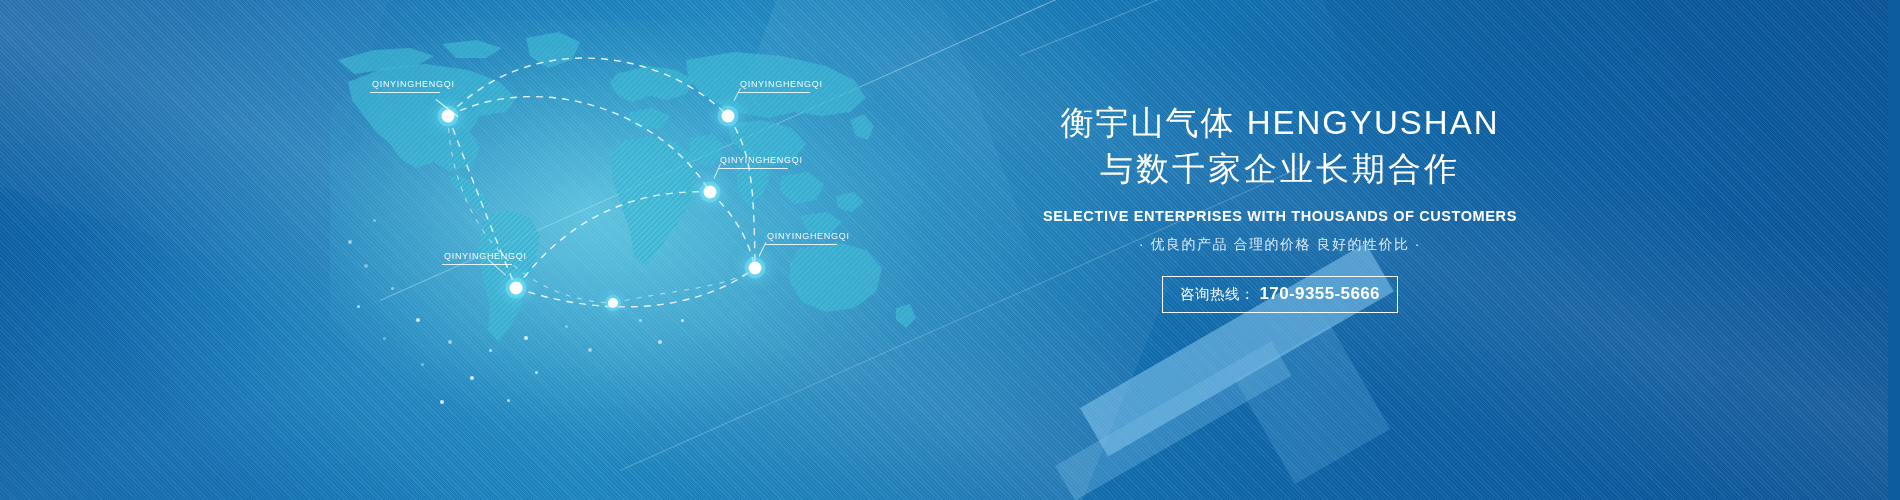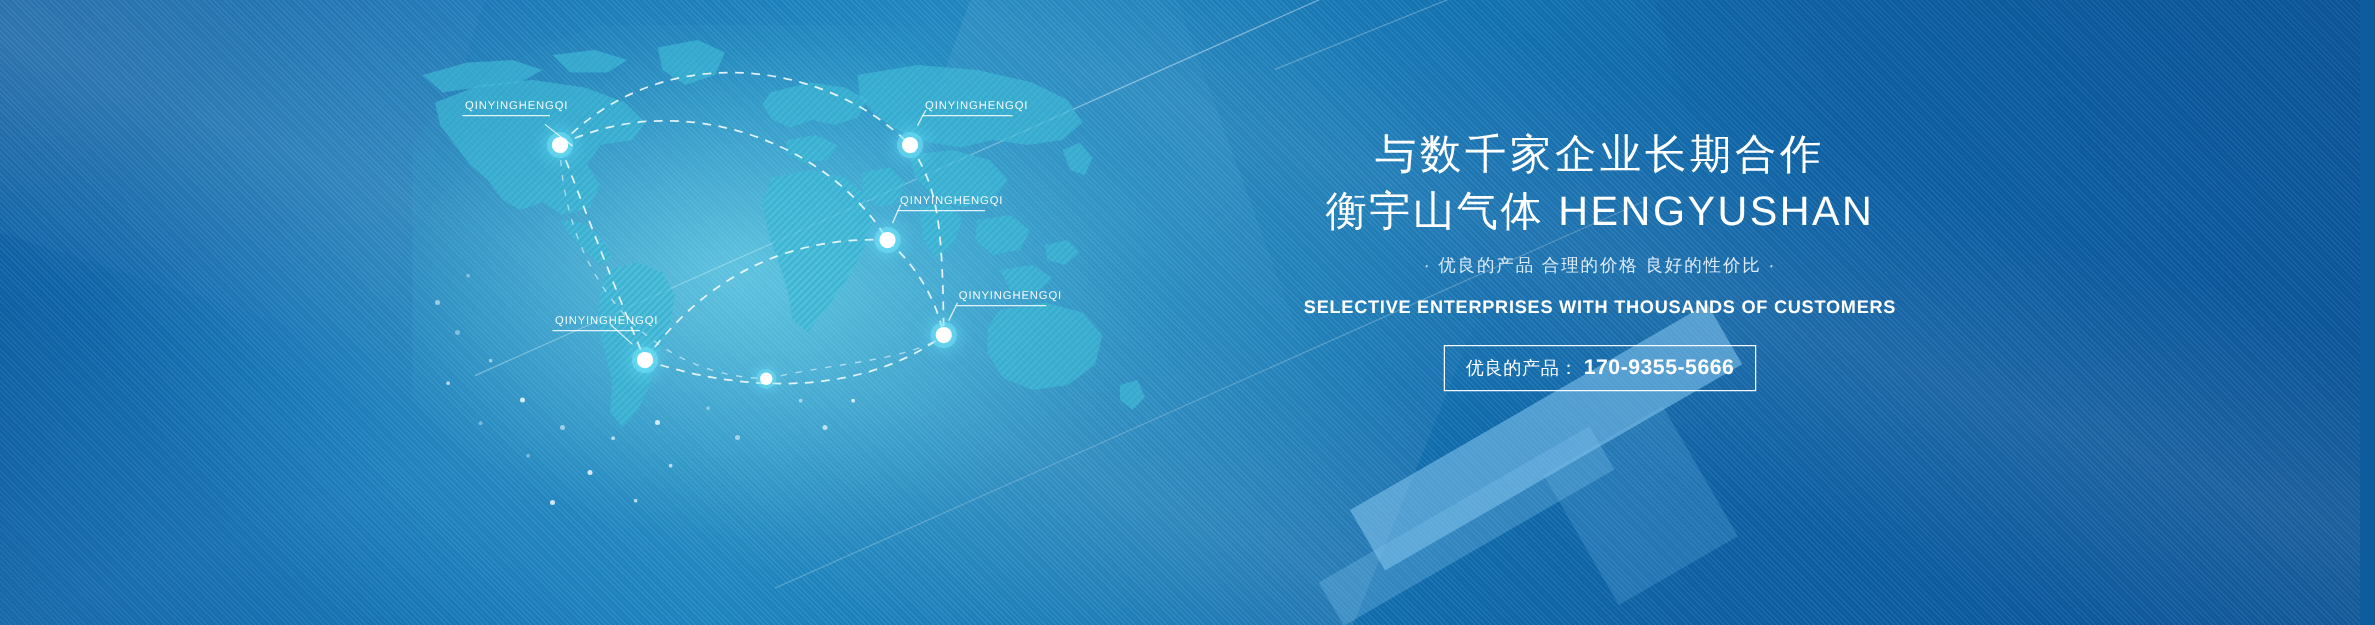--- a/index.html
+++ b/index.html
@@ -286,23 +286,23 @@
         <div class="spark" style="left: 328px; top: 320px; width: 4px; height: 4px; opacity: 0.77;"></div>
         <div class="spark" style="left: 350.5px; top: 298.5px; width: 3px; height: 3px; opacity: 0.93;"></div>
         <div class="spark" style="left: 42.5px; top: 198.5px; width: 3px; height: 3px; opacity: 0.45;"></div>
         <div class="spark" style="left: 18px; top: 220px; width: 4px; height: 4px; opacity: 0.61;"></div>
         <div class="spark" style="left: 176.5px; top: 378.5px; width: 3px; height: 3px; opacity: 0.77;"></div>
         <div class="spark" style="left: 110px; top: 380px; width: 4px; height: 4px; opacity: 0.93;"></div>
       </div>
   </div>
 
   <div id="copy">
+    <div id="headline1">衡宇山气体  HENGYUSHAN</div>
     <div id="headline2">与数千家企业长期合作</div>
-    <div id="headline1">衡宇山气体  HENGYUSHAN</div>
+    <div id="subtitle">SELECTIVE ENTERPRISES WITH THOUSANDS OF CUSTOMERS</div>
     <div id="tagline">·  优良的产品  合理的价格  良好的性价比  ·</div>
-    <div id="subtitle">SELECTIVE ENTERPRISES WITH THOUSANDS OF CUSTOMERS</div>
     <div id="phone-box">
-      <span id="phone-label">优良的产品：</span>
+      <span id="phone-label">咨询热线：</span>
       <span id="phone-number">170-9355-5666</span>
     </div>
   </div>
 
 </div>
 
 </body></html>

